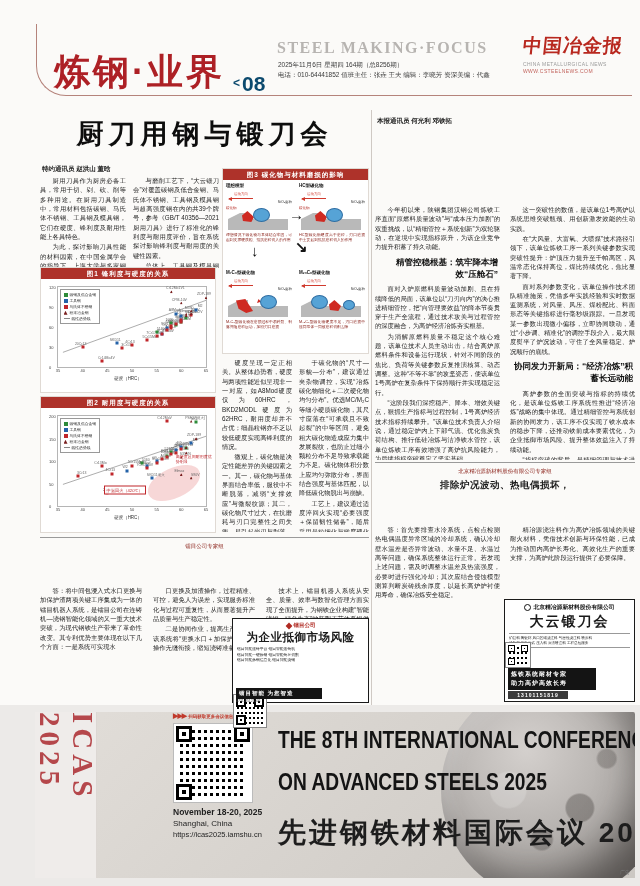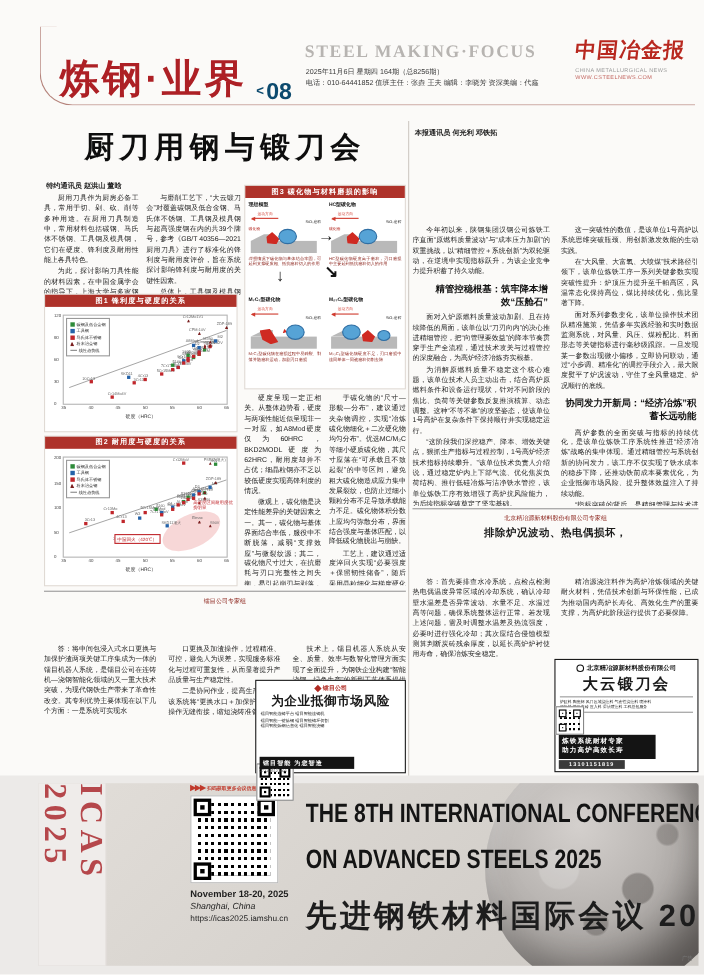--- a/index.html
+++ b/index.html
@@ -143,21 +143,21 @@
 .footer{position:absolute;left:0;top:705px;width:640px;height:181px;background:#eceae8;}
 .banner{position:absolute;left:35px;top:7px;width:600px;height:166px;background:linear-gradient(135deg,#e2ded9 0%,#d6d2cd 55%,#ccc8c3 100%);overflow:hidden;}
 .moon{position:absolute;right:-30px;top:-34px;width:224px;height:224px;border-radius:50%;background:radial-gradient(circle at 38% 32%,#d4d0cd,#b4b0ad 45%,#8f8b88 72%,#6f6b68 100%);box-shadow:inset -22px -18px 38px rgba(40,36,34,.5),inset 6px 8px 18px rgba(255,255,255,.25);}
 .moon:before{content:"";position:absolute;inset:0;border-radius:50%;background:radial-gradient(circle at 62% 58%,rgba(60,55,52,.35) 0 7%,transparent 8%),radial-gradient(circle at 45% 72%,rgba(60,55,52,.3) 0 5%,transparent 6%),radial-gradient(circle at 74% 36%,rgba(60,55,52,.28) 0 4%,transparent 5%),radial-gradient(circle at 30% 50%,rgba(255,255,255,.18) 0 9%,transparent 10%);}
 .icas{position:absolute;left:0;top:0;width:62px;height:166px;background:#efecea;border-right:1px solid #dcd7d3;display:flex;align-items:center;justify-content:center;}
 .icas span{writing-mode:vertical-rl;font-family:"Liberation Serif",serif;font-size:29px;font-weight:900;color:#b5474b;letter-spacing:5px;}
 .qr-area{position:absolute;left:92px;top:0;width:100px;margin-left:46px;}
 .qr-note{color:#c0392b;font-size:4.5px;font-weight:bold;display:flex;align-items:center;gap:2px;}
 .qr-note .arr{font-size:7px;letter-spacing:-1px;}
 .banner-date{font-size:8.5px;font-weight:bold;color:#1f1f1f;margin-top:4px;}
-.banner-loc{font-size:8px;color:#1f1f1f;margin-top:2px;font-style:italic;}
+.banner-loc{font-size:8px;color:#1f1f1f;margin-top:2px;}
 .banner-url{font-size:7.5px;color:#1f1f1f;margin-top:2px;}
 .b-title{position:absolute;left:243px;top:14px;font-size:24px;font-weight:900;color:#141414;white-space:nowrap;transform:scaleX(.8);transform-origin:left center;letter-spacing:0;}
 .b-title2{top:56px;}
 .b-cn{position:absolute;left:243px;top:102px;font-size:28px;font-weight:bold;color:#1d1d1d;letter-spacing:3px;white-space:nowrap;}
 .ad-mark{position:absolute;right:5px;bottom:3px;font-size:5px;color:#777;}
 </style>
 </head>
 <body>
 
 <div class="hdr-curve"></div>

